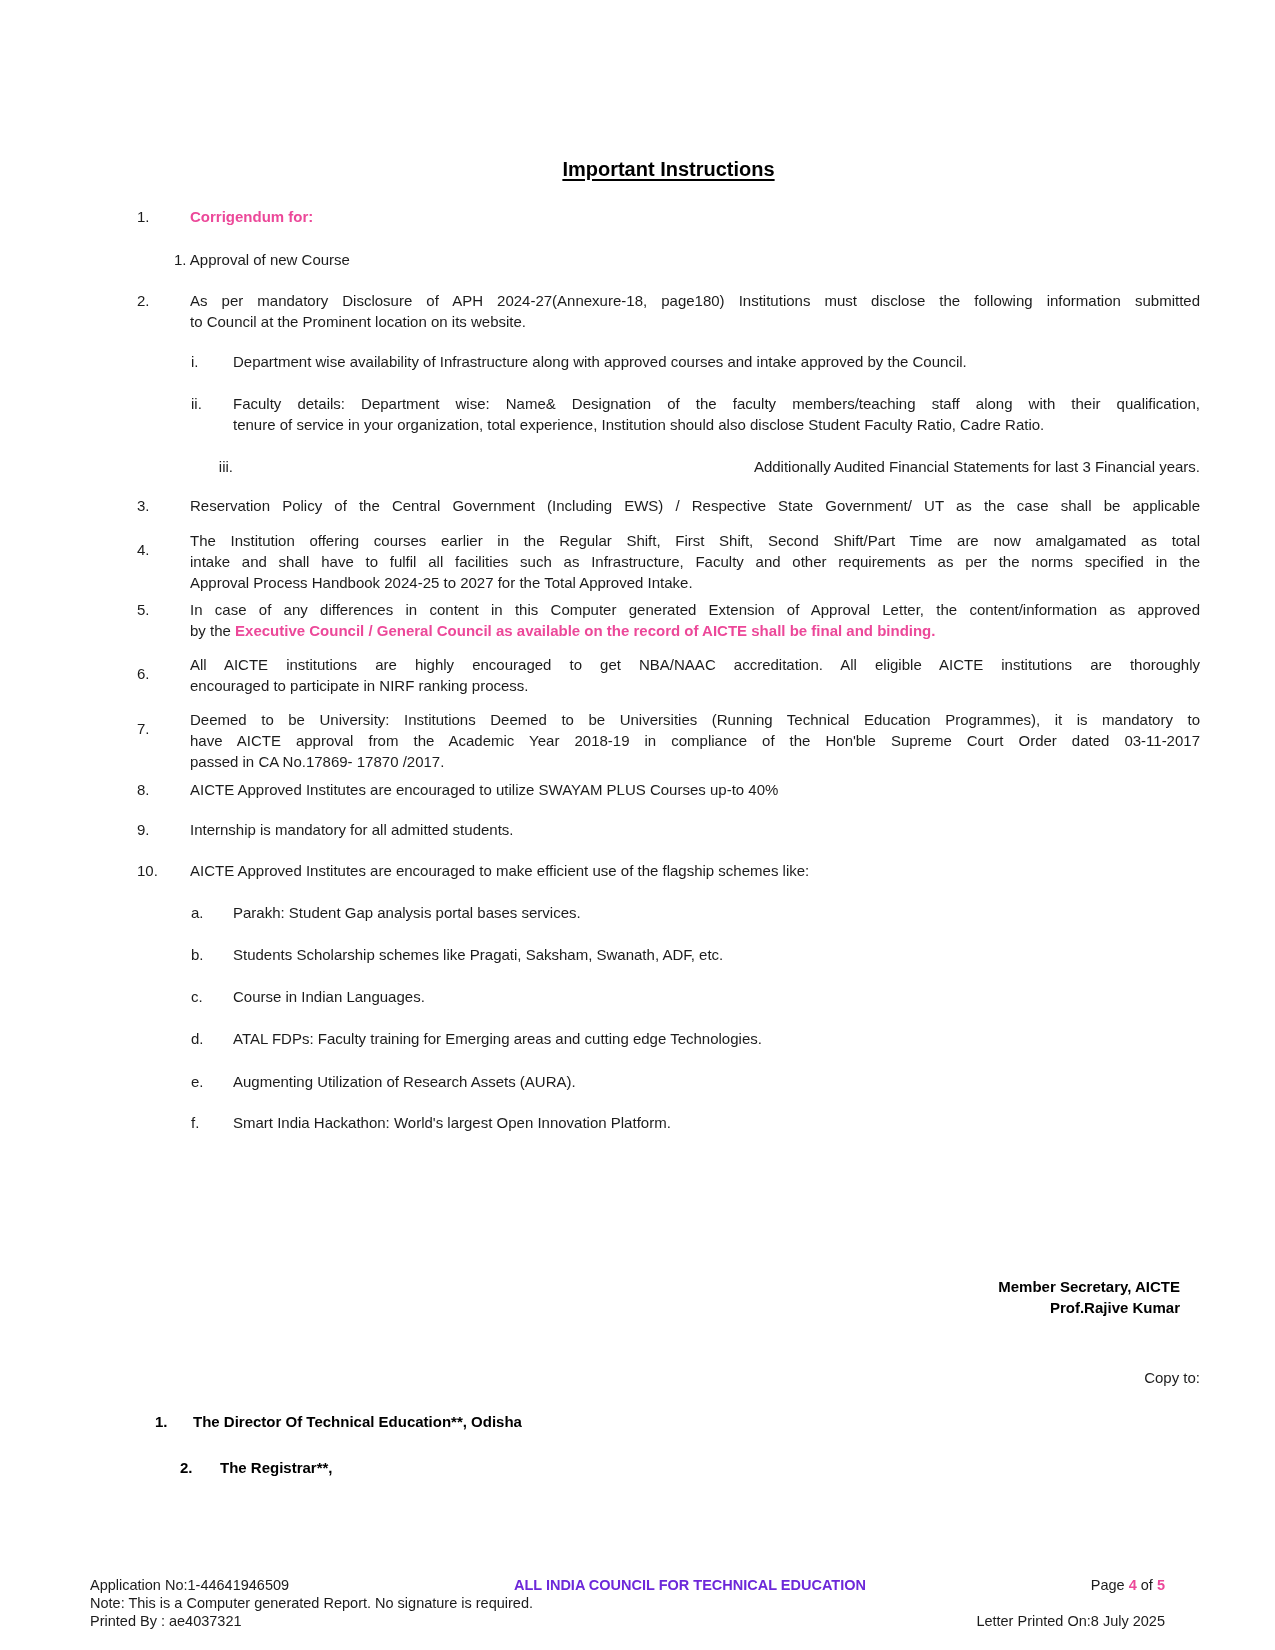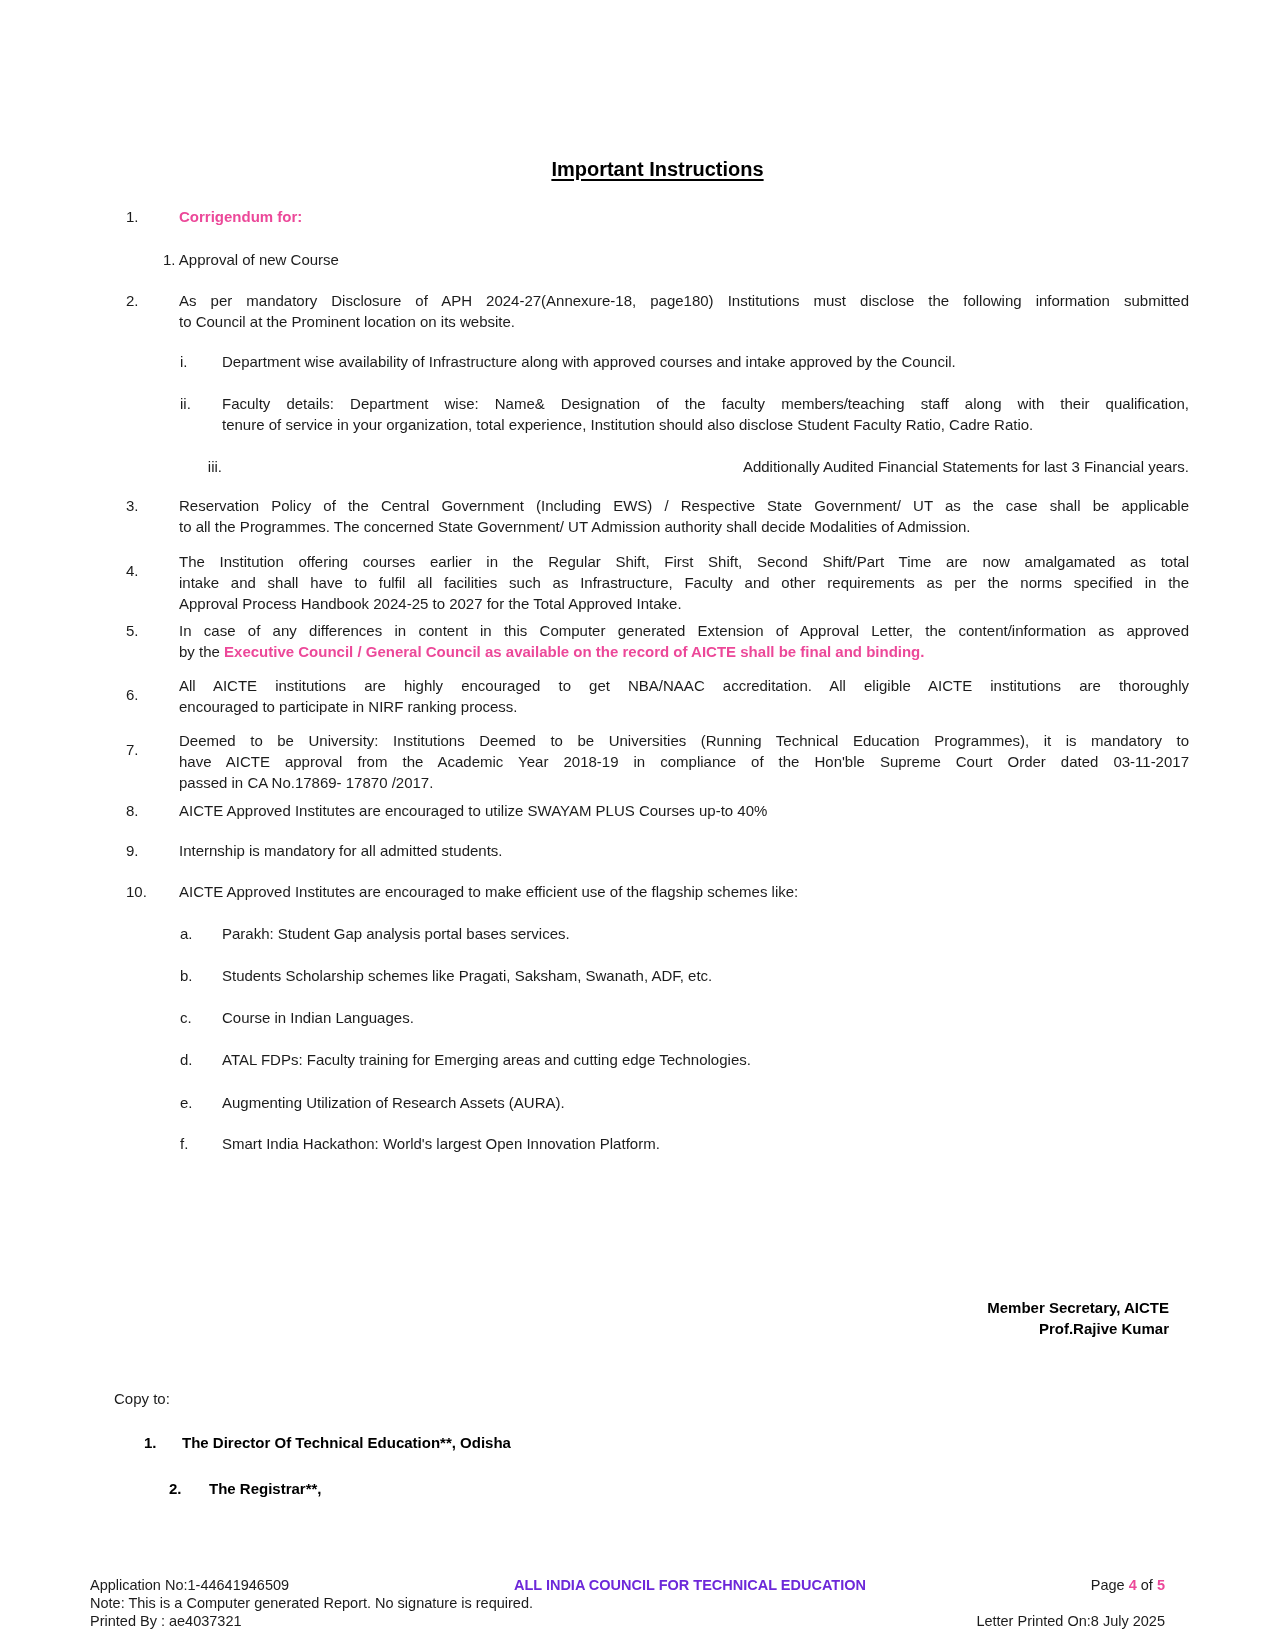--- a/index.html
+++ b/index.html
@@ -5,42 +5,42 @@
   html,body { margin:0; padding:0; background:#ffffff; }
   .page {
     position:relative;
     width:1275px; height:1650px;
     background:#ffffff;
     font-family:"Liberation Sans", sans-serif;
     font-size:15px; line-height:21px;
     color:#1c1c1c;
     overflow:hidden;
   }
-  .content { position:absolute; top:158px; left:126px; width:1063px; }
+  .content { position:absolute; top:158px; left:137px; width:1063px; }
   .doc-title {
     text-align:center; font-weight:bold; font-size:20px; line-height:23px;
     color:#000;
     text-decoration:underline; text-decoration-thickness:2px; text-underline-offset:3px;
     margin-bottom:25px;
   }
   .item { display:flex; }
   .item .num { width:53px; flex:none; }
   .item .body { flex:1; min-width:0; }
   .pt9 { padding-top:9px; }
   .sub { display:flex; margin-left:54px; }
   .sub .marker { width:42px; flex:none; }
   .sub .body { flex:1; min-width:0; }
   .jl { text-align:justify; text-align-last:justify; }
   .b { font-weight:bold; color:#ec4899; }
   .mb20 { margin-bottom:20px; } .mb22 { margin-bottom:22px; } .mb19 { margin-bottom:19px; }
   .mb21 { margin-bottom:21px; } .mb18 { margin-bottom:18px;text-align:right; } .mb14 { margin-bottom:14px; }
   .mb6  { margin-bottom:6px;  } .mb13 { margin-bottom:13px; } .mb7  { margin-bottom:7px; }
   .sub-line-plain { margin-left:37px; }
   .signature { margin-top:143px; padding-right:20px; text-align:right; font-weight:bold; color:#000; }
-  .copy-to-label { margin-top:49px; margin-left:-12px; }
+  .copy-to-label { margin-top:49px; margin-left:-12px;text-align:right; }
   .copy-entry { display:flex; font-weight:bold; color:#000; }
   .copy-entry.e1 { margin-top:23px; margin-left:18px; }
   .copy-entry.e1 .cnum { width:38px; flex:none; }
   .copy-entry.e2 { margin-top:25px; margin-left:43px; }
   .copy-entry.e2 .cnum { width:40px; flex:none; }
   .footer {
     position:absolute; left:90px; right:110px; top:1576px;
     font-size:14.5px; line-height:18px;
   }
   .frow { display:flex; justify-content:space-between; align-items:center; }
@@ -84,21 +84,20 @@
 
     <div class="sub mb18">
       <div class="marker">iii.</div>
       <div class="body">Additionally Audited Financial Statements for last 3 Financial years.</div>
     </div>
 
     <div class="item mb14">
       <div class="num">3.</div>
       <div class="body">
         <div class="jl">Reservation Policy of the Central Government (Including EWS) / Respective State Government/ UT as the case shall be applicable</div>
-        <div>to all the Programmes. The concerned State Government/ UT Admission authority shall decide Modalities of Admission.</div>
       </div>
     </div>
 
     <div class="item mb6">
       <div class="num pt9">4.</div>
       <div class="body">
         <div class="jl">The Institution offering courses earlier in the Regular Shift, First Shift, Second Shift/Part Time are now amalgamated as total</div>
         <div class="jl">intake and shall have to fulfil all facilities such as Infrastructure, Faculty and other requirements as per the norms specified in the</div>
         <div>Approval Process Handbook 2024-25 to 2027 for the Total Approved Intake.</div>
       </div>

